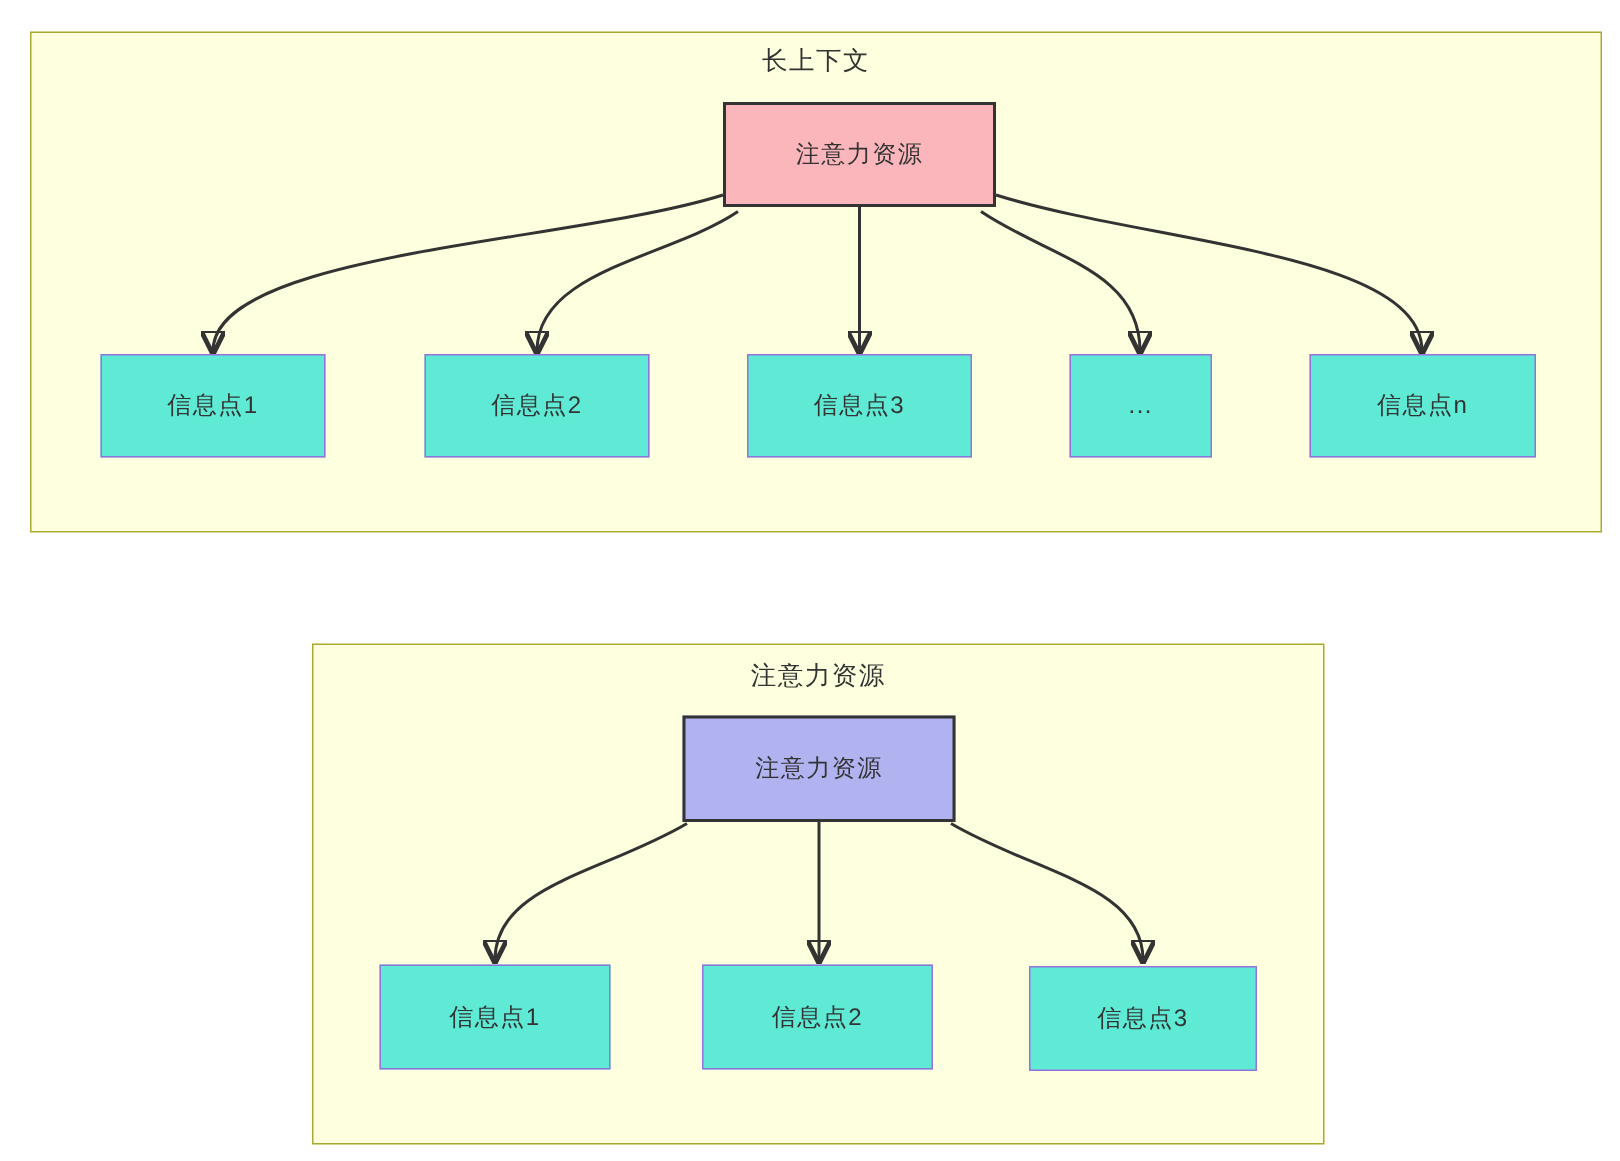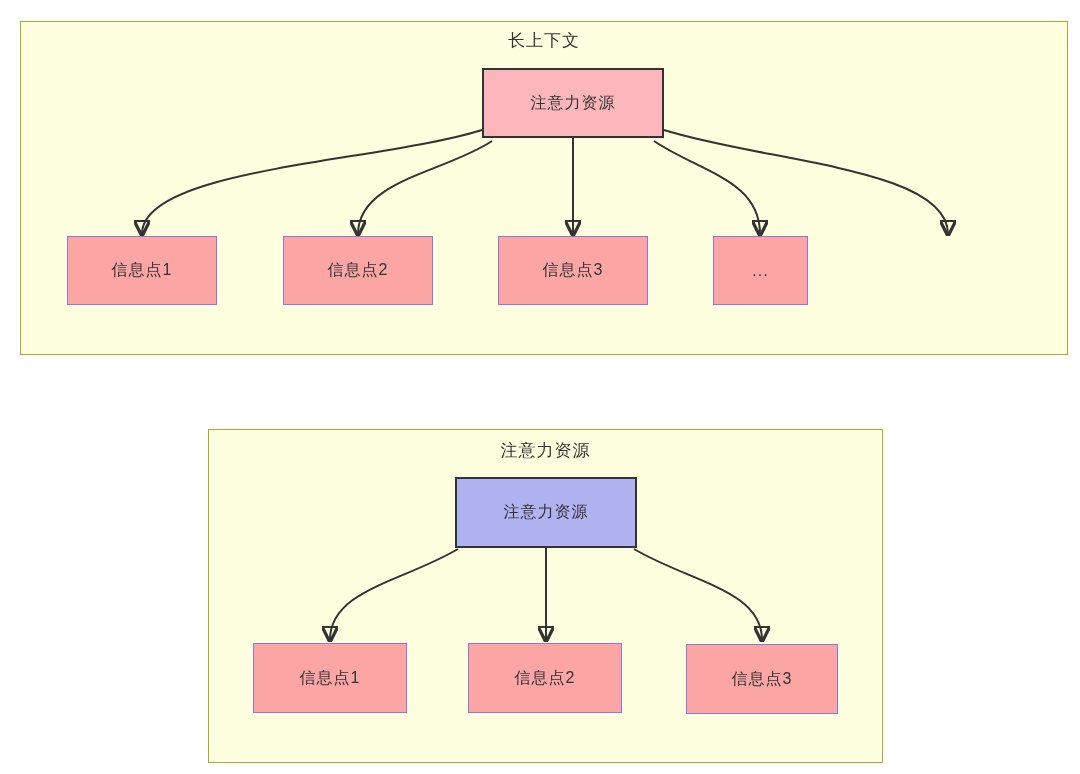--- a/index.html
+++ b/index.html
@@ -39,21 +39,21 @@
     font-size: 16px;
     color: #333333;
     letter-spacing: 1px;
   }
   .attention-node {
     border: 2px solid #333333;
   }
   .attention-pink { background: #fbb6bc; }
   .attention-purple { background: #b1b2f0; }
   .info-node {
-    background: #fca5a5;
+    background: #5eead4;
     border: 1.3px solid #9673db;
   }
   #edge-layer {
     position: absolute;
     left: 0;
     top: 0;
     width: 1080px;
     height: 774px;
     pointer-events: none;
   }
@@ -92,20 +92,21 @@
     <path d="M546,548 L546,640" marker-end="url(#arrowhead)"></path>
     <path d="M634,549 C690,582 762,590 762,640" marker-end="url(#arrowhead)"></path>
   </svg>
 
   <div class="node attention-node attention-pink" style="left:482px; top:68px; width:182px; height:70px;">注意力资源</div>
 
   <div class="node info-node" style="left:67px; top:236px; width:150px; height:69px;">信息点1</div>
   <div class="node info-node" style="left:283px; top:236px; width:150px; height:69px;">信息点2</div>
   <div class="node info-node" style="left:498px; top:236px; width:150px; height:69px;">信息点3</div>
   <div class="node info-node" style="left:713px; top:236px; width:95px; height:69px;">...</div>
+  <div class="node info-node" style="left:873px; top:236px; width:151px; height:69px;">信息点n</div>
 
   <div class="node attention-node attention-purple" style="left:455px; top:477px; width:182px; height:71px;">注意力资源</div>
 
   <div class="node info-node" style="left:253px; top:643px; width:154px; height:70px;">信息点1</div>
   <div class="node info-node" style="left:468px; top:643px; width:154px; height:70px;">信息点2</div>
   <div class="node info-node" style="left:686px; top:644px; width:152px; height:70px;">信息点3</div>
 
 </div>
 
 </body></html>

